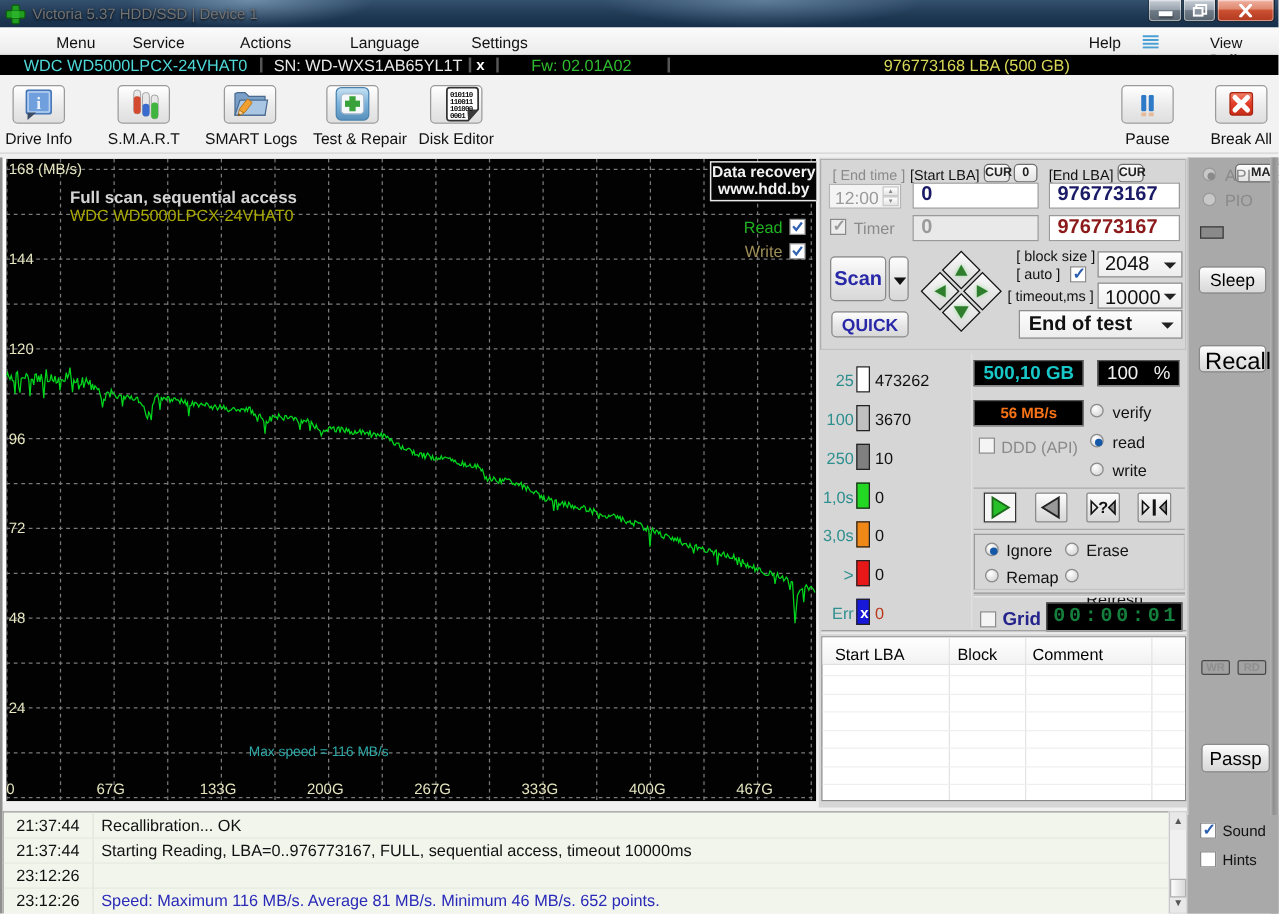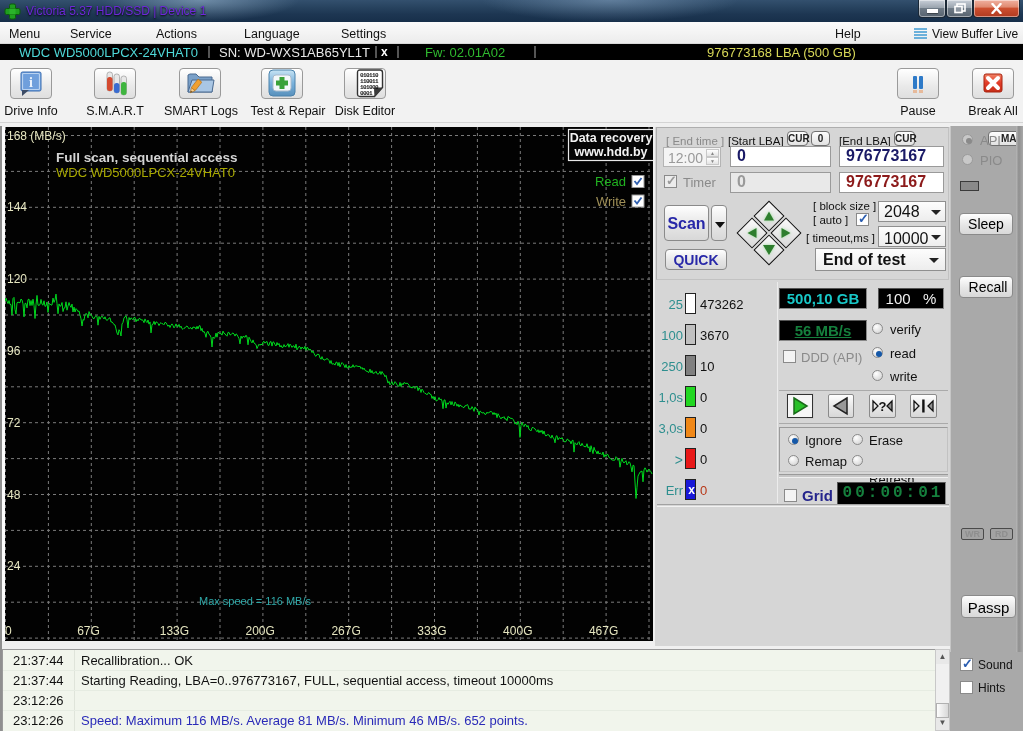--- a/index.html
+++ b/index.html
@@ -6,29 +6,29 @@
 body { font-family:"Liberation Sans", sans-serif; }
 .win { position:relative; width:1023px; height:731px; background:#f0f0f0; overflow:hidden; }
 .abs { position:absolute; }
 
 
 .titlebar { left:0; top:0; width:1023px; height:22px;
   background:linear-gradient(180deg,#33506e 0%,#27425e 35%,#1d3652 65%,#172f4a 100%);
 }
 .titlebar .glow1 { left:100px; top:0; width:200px; height:22px; background:radial-gradient(ellipse at 50% 0%, rgba(170,200,225,.5), rgba(170,200,225,0) 70%); }
 .titlebar .glow2 { left:480px; top:0; width:260px; height:22px; background:radial-gradient(ellipse at 50% 0%, rgba(150,180,210,.45), rgba(150,180,210,0) 70%); }
-.title-text { left:26px; top:4px; color:#6d28d9; font-size:12px; text-shadow:0 1px 2px #000; white-space:nowrap; }
+.title-text { left:26px; top:4px; color:#737373; font-size:12px; text-shadow:0 1px 2px #000; white-space:nowrap; }
 .winbtn { top:0; height:18px; border:1px solid #1a2836; border-top:none; border-radius:0 0 4px 4px;
   background:linear-gradient(180deg,#c8cfd8 0%,#9aa4ae 45%,#6e7a86 50%,#57636f 100%); box-shadow:inset 0 0 0 1px rgba(255,255,255,.45); }
 .winbtn.close { background:linear-gradient(180deg,#f0b0a0 0%,#e08b72 40%,#cc4f30 50%,#b03a20 100%); }
 .wb-sym { position:absolute; left:0; top:0; width:100%; height:100%; display:flex; align-items:center; justify-content:center; color:#fff; font-size:11px; font-weight:bold; text-shadow:0 1px 1px #00000088; }
 
 
 .menubar { left:0; top:22px; width:1023px; height:22px; background:linear-gradient(180deg,#fbfbfb,#ececec); border-bottom:1px solid #d8d8d8; }
-.mitem { top:27px; font-size:12.5px; color:#111; }
+.mitem { top:27px; font-size:12.5px; color:#111;margin-left:36px; }
 
 
 .devbar { left:0; top:44px; width:1023px; height:16px; background:#000; }
 .devbar span { position:absolute; top:1px; font-size:13px; white-space:nowrap; }
 .dsep { position:absolute; top:2px; width:2px; height:12px; background:#555; }
 
 
 .toolbar { left:0; top:60px; width:1023px; height:62px; background:#f2f2f2; }
 .tbtn { position:absolute; top:8px; width:42px; height:31px; border:1px solid #9a9a9a; border-radius:4px;
   background:linear-gradient(180deg,#ffffff,#e9e9e9 60%,#dfdfdf); box-shadow:inset 0 1px 0 #fff; }
@@ -372,21 +372,21 @@
   <div class="statlbl" style="left:655px;top:452px;font-size:14px;">&gt;</div>
   <div class="statbox" style="left:685px;top:448px;background:#e81818;"></div>
   <div class="statval" style="left:700px;top:452px;color:#111;">0</div>
   <div class="statlbl" style="left:655px;top:483px;">Err</div>
   <div class="statbox" style="left:685px;top:479px;background:#1818d8;"></div>
   <div class="statval" style="left:700px;top:483px;color:#b83818;">0</div>
   <div class="abs" style="left:685px;top:479px;width:13px;height:23px;color:#fff;font-weight:bold;font-size:12px;text-align:center;line-height:22px;">x</div>
   <div class="abs" style="left:777px;top:282px;width:1px;height:221px;background:#b8b8b8;border-right:1px solid #ececec;"></div>
   <div class="lcd" style="left:779px;top:288px;width:88px;height:21px;color:#18c8c8;font-size:15px;line-height:19px;">500,10 GB</div>
   <div class="lcd" style="left:878px;top:288px;width:66px;height:21px;color:#f0f0f0;font-weight:normal;font-size:15px;line-height:19px;">100&nbsp;&nbsp;&nbsp;%</div>
-  <div class="lcd" style="left:779px;top:320px;width:88px;height:21px;color:#15803d;font-size:15px;line-height:19px;text-decoration:underline;">56 MB/s</div>
+  <div class="lcd" style="left:779px;top:320px;width:88px;height:21px;color:#f97316;font-size:12px;line-height:19px;">56 MB/s</div>
   <div class="radio" style="left:872px;top:323px;"></div>
     <div class="lbl" style="left:890px;top:322px;">verify</div>
   <div class="radio sel" style="left:872px;top:347px;"></div>
     <div class="lbl" style="left:890px;top:346px;">read</div>
   <div class="radio" style="left:872px;top:370px;"></div>
     <div class="lbl" style="left:890px;top:369px;">write</div>
   <div class="checkbox" style="left:783px;top:350px;background:#f4f4f4;"></div>
   <div class="glbl" style="left:801px;top:350px;">DDD (API)</div>
   <div class="abs" style="left:779px;top:390px;width:169px;height:34px;border-top:1px solid #aaa;border-bottom:1px solid #aaa;"></div>
   <div class="abs" style="left:787px;top:394px;width:26px;height:24px;background:#f6f6f6;border:1px solid #333;box-shadow:0 0 0 1px #cfcfcf;"><svg width="24" height="22">
@@ -412,30 +412,47 @@
     <div class="lbl" style="left:869px;top:433px;">Erase</div>
   <div class="radio" style="left:788px;top:455px;"></div>
     <div class="lbl" style="left:805px;top:454px;">Remap</div>
   <div class="radio" style="left:852px;top:455px;"></div>
     <div class="lbl" style="left:869px;top:472px;">Refresh</div>
   <div class="abs" style="left:779px;top:474px;width:169px;height:4px;background:#c6c6c6;border-top:1px solid #9a9a9a;border-bottom:1px solid #efefef;"></div>
   <div class="checkbox" style="left:784px;top:489px;background:#f4f4f4;"></div>
   <div class="lbl" style="left:802px;top:487px;font-size:15px;font-weight:bold;color:#24248c;">Grid</div>
   <div class="lcd" style="left:837px;top:482px;width:109px;height:23px;color:#15803d;font-family:Liberation Mono;font-size:16px;letter-spacing:3px;line-height:21px;text-indent:3px;">00:00:01</div>
   <div class="abs" style="left:657px;top:504px;width:292px;height:3px;border-top:1px solid #a2a2a2;border-bottom:1px solid #f2f2f2;"></div>
+  <div class="abs" style="left:657px;top:509px;width:292px;height:132px;background:#fff;border:1px solid #888;">
+<div style="position:absolute;left:0;top:0;width:100%;height:22px;background:linear-gradient(180deg,#ffffff,#f2f2f2);border-bottom:1px solid #e0e0e0;">
+<span style="position:absolute;left:10px;top:6px;font-size:13px;">Start LBA</span>
+<span style="position:absolute;left:108px;top:6px;font-size:13px;">Block</span>
+<span style="position:absolute;left:168px;top:6px;font-size:13px;">Comment</span>
+      </div>
+<div style="position:absolute;left:101px;top:0;width:1px;height:130px;background:#e4e4e4;"></div>
+<div style="position:absolute;left:162px;top:0;width:1px;height:130px;background:#e4e4e4;"></div>
+<div style="position:absolute;left:263px;top:0;width:1px;height:130px;background:#e4e4e4;"></div>
+<div style="position:absolute;left:0;top:30px;width:100%;height:1px;background:#efefef;"></div>
+<div style="position:absolute;left:0;top:45px;width:100%;height:1px;background:#efefef;"></div>
+<div style="position:absolute;left:0;top:59px;width:100%;height:1px;background:#efefef;"></div>
+<div style="position:absolute;left:0;top:74px;width:100%;height:1px;background:#efefef;"></div>
+<div style="position:absolute;left:0;top:88px;width:100%;height:1px;background:#efefef;"></div>
+<div style="position:absolute;left:0;top:103px;width:100%;height:1px;background:#efefef;"></div>
+<div style="position:absolute;left:0;top:117px;width:100%;height:1px;background:#efefef;"></div>
+</div>
   <div class="radio sel dis" style="left:962px;top:134px;background:#c8c8c8;"></div>
     <div class="glbl" style="left:980px;top:133px;">API</div>
   <div class="radio dis" style="left:962px;top:154px;background:#c8c8c8;"></div>
     <div class="glbl" style="left:980px;top:153px;">PIO</div>
   <div class="abs" style="left:960px;top:181px;width:19px;height:10px;background:#8a8a8a;border:1px solid #3a3a3a;"></div>
   <div class="btn" style="left:959px;top:213px;width:54px;height:22px;">
       <span style="position:absolute;left:0;right:0;top:2px;font-size:14px;">Sleep</span>
     </div>
   <div class="btn" style="left:959px;top:276px;width:54px;height:22px;">
-      <span style="position:absolute;left:4px;right:0;top:2px;font-size:14px;">Recall</span>
+      <span style="position:absolute;left:4px;right:0;top:2px;font-size:19px;">Recall</span>
     </div>
   <div class="abs" style="left:961px;top:528px;width:23px;height:12px;background:#a2a2a2;border:1px solid #4a4a4a;border-radius:2px;font-size:9px;font-weight:bold;color:#8e8e8e;text-align:center;line-height:10px;">WR</div>
   <div class="abs" style="left:990px;top:528px;width:23px;height:12px;background:#a2a2a2;border:1px solid #4a4a4a;border-radius:2px;font-size:9px;font-weight:bold;color:#8e8e8e;text-align:center;line-height:10px;">RD</div>
   <div class="btn" style="left:961px;top:595px;width:55px;height:23px;">
       <span style="position:absolute;left:0;right:0;top:3px;font-size:15px;">Passp</span>
     </div>
 
   <div class="abs" style="left:1016px;top:126px;width:7px;height:605px;background:linear-gradient(90deg,#b8b8b8,#8f8f8f 40%,#a8a8a8);"></div>
   <div class="abs" style="left:0px;top:126px;width:2px;height:605px;background:#8f8f8f;"></div>
 

